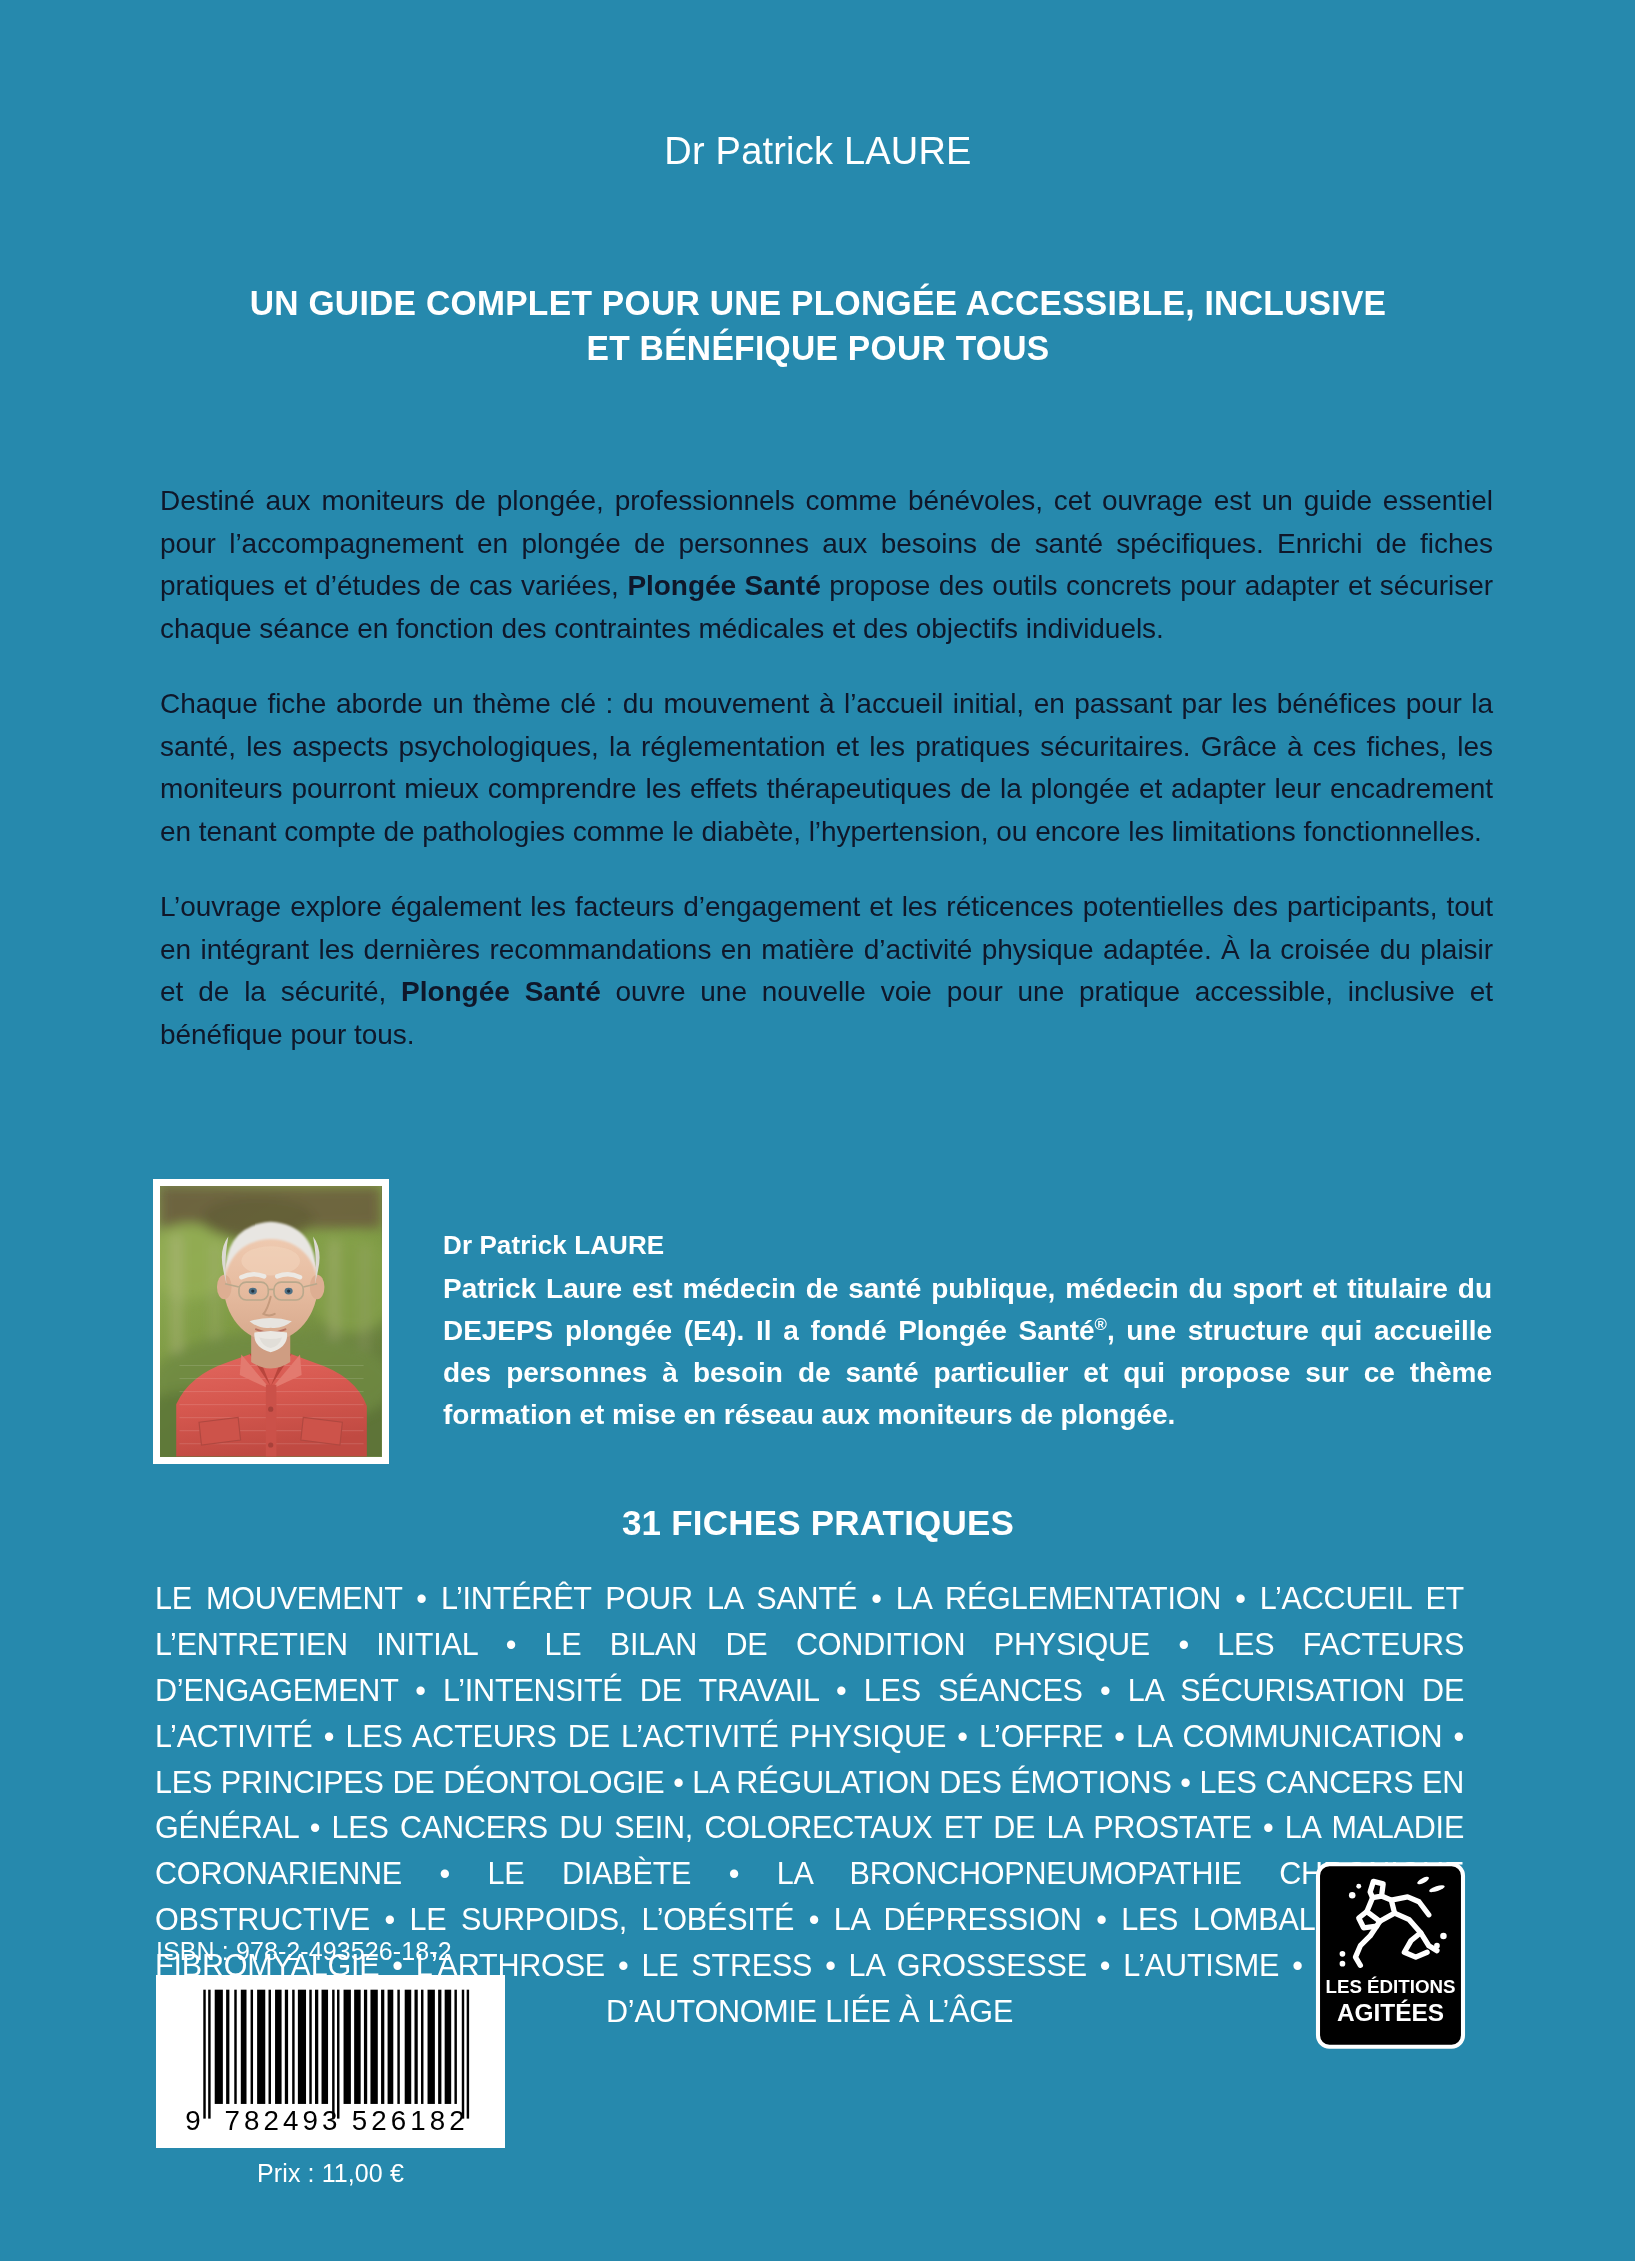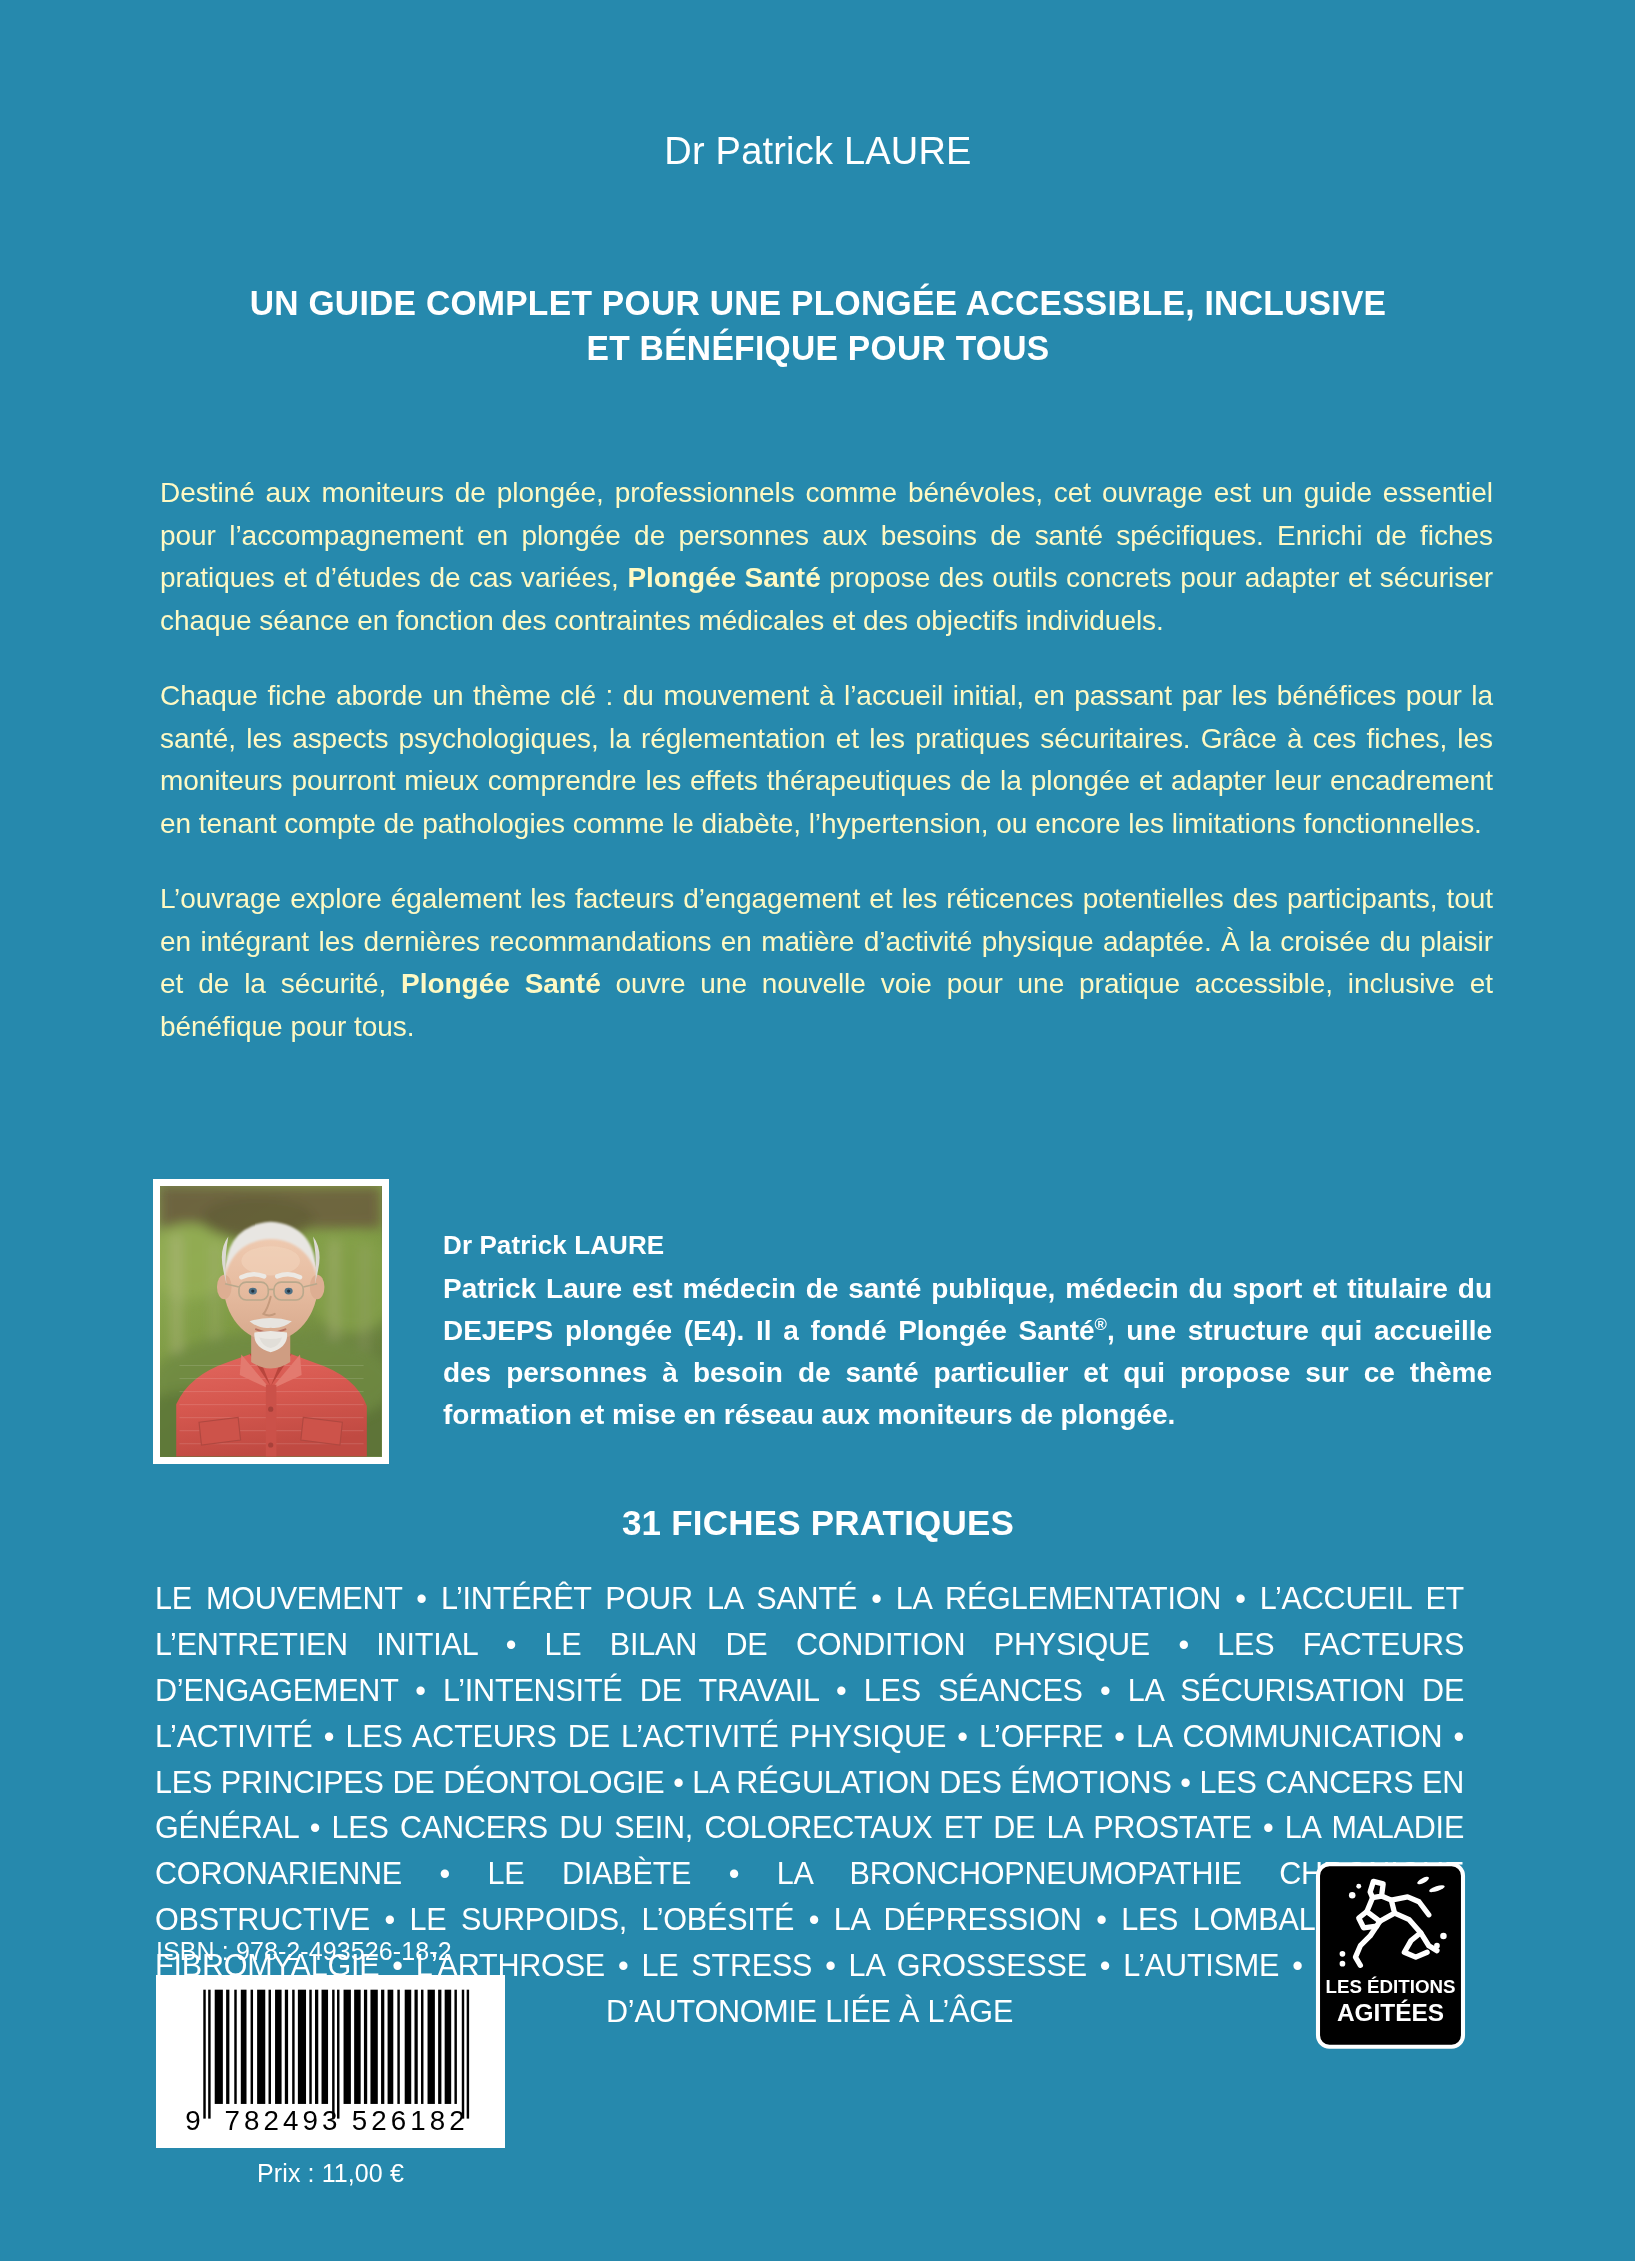--- a/index.html
+++ b/index.html
@@ -54,26 +54,26 @@
   .headline .hl-line { display: block; white-space: nowrap; }
 
   
   .body-copy {
     position: absolute;
     top: 464px;
     left: 160px;
     width: 1333px;
   }
   .body-copy p {
-    margin: 8px 0 33px 0;
+    margin: 16px 0 33px 0;
     font-size: 28px;
     line-height: 1.52;
     text-align: justify;
     font-weight: 400;
-    color: #fef9c3;
+    color: #0f172a;
     letter-spacing: -0.04px;
   }
   .body-copy p:last-child { margin-bottom: 0; }
   .body-copy b { font-weight: 700; }
 
   
   .bio {
     position: absolute;
     top: 1179px;
     left: 153px;

